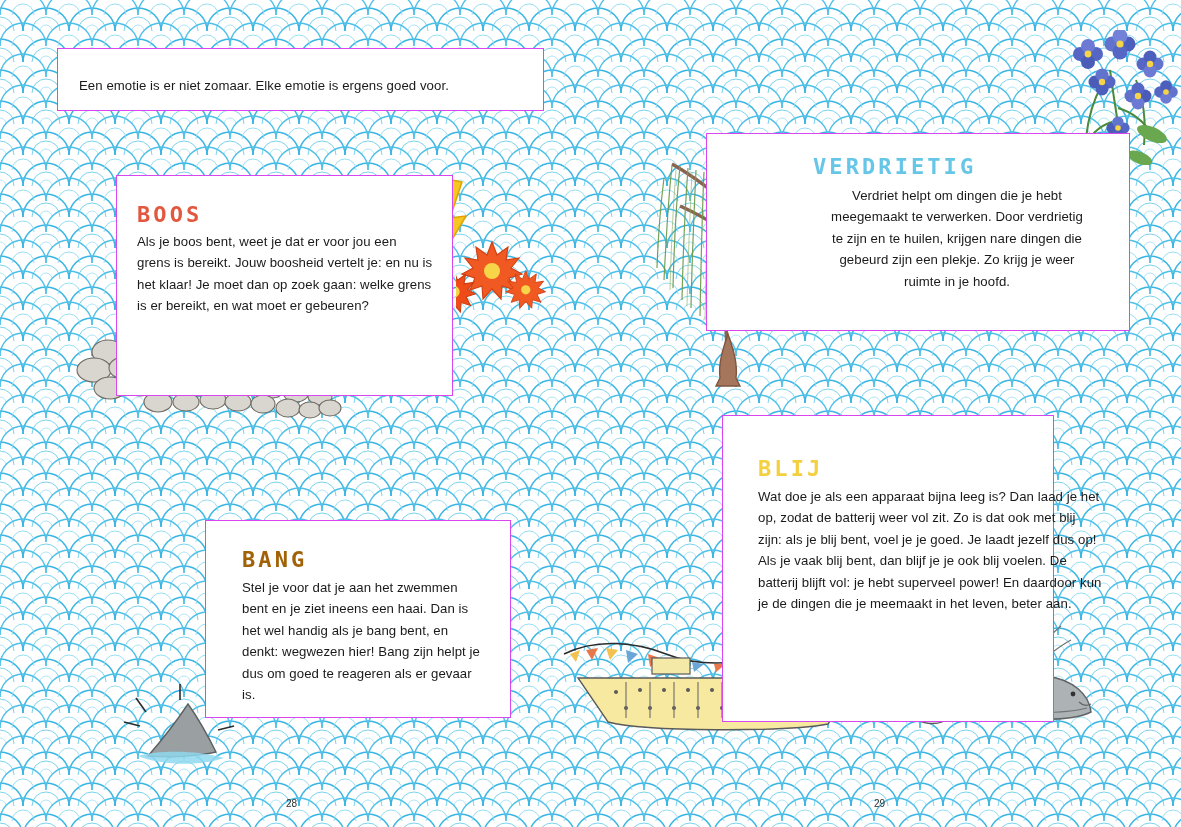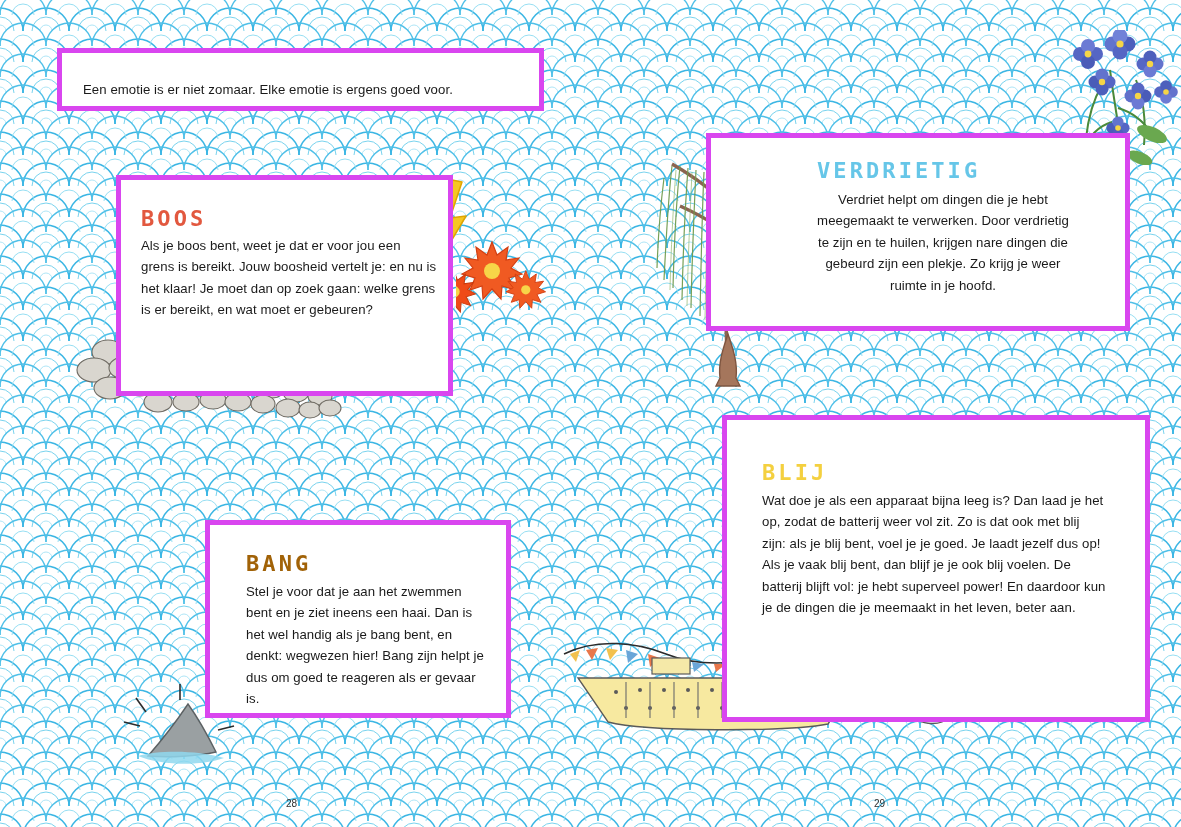--- a/index.html
+++ b/index.html
@@ -24,21 +24,21 @@
   #waves {
     position: absolute;
     left: 0; top: 0;
     width: 1181px;
     height: 827px;
   }
   
   .box {
     position: absolute;
     background: #ffffff;
-    border: 5px solid #d946ef;
+    border: 1px solid #d946ef;
     box-sizing: border-box;
   }
   .box-body {
     font-size: 13.2px;
     line-height: 1.62;
     color: #1a1a1a;
     letter-spacing: 0.005em;
   }
   .heading {
     font-family: "DejaVu Sans Mono", monospace;
@@ -78,27 +78,27 @@
     left: 706px; top: 133px;
     width: 424px; height: 198px; text-align: center;
   }
   #verdrietig-box .heading {
     position: absolute;
     left: 106px; top: 20px;
     color: #66c6e8;
   }
   #verdrietig-box .box-body {
     position: absolute;
-    left: 106px; top: 51px;
+    left: 124px; top: 51px;
     width: 252px;
   }
   
   #blij-box {
     left: 722px; top: 415px;
-    width: 428px; height: 307px;
+    width: 332px; height: 307px;
   }
   #blij-box .heading {
     position: absolute;
     left: 35px; top: 40px;
     color: #f4d03f;
   }
   #blij-box .box-body {
     position: absolute;
     left: 35px; top: 70px;
     width: 345px;

